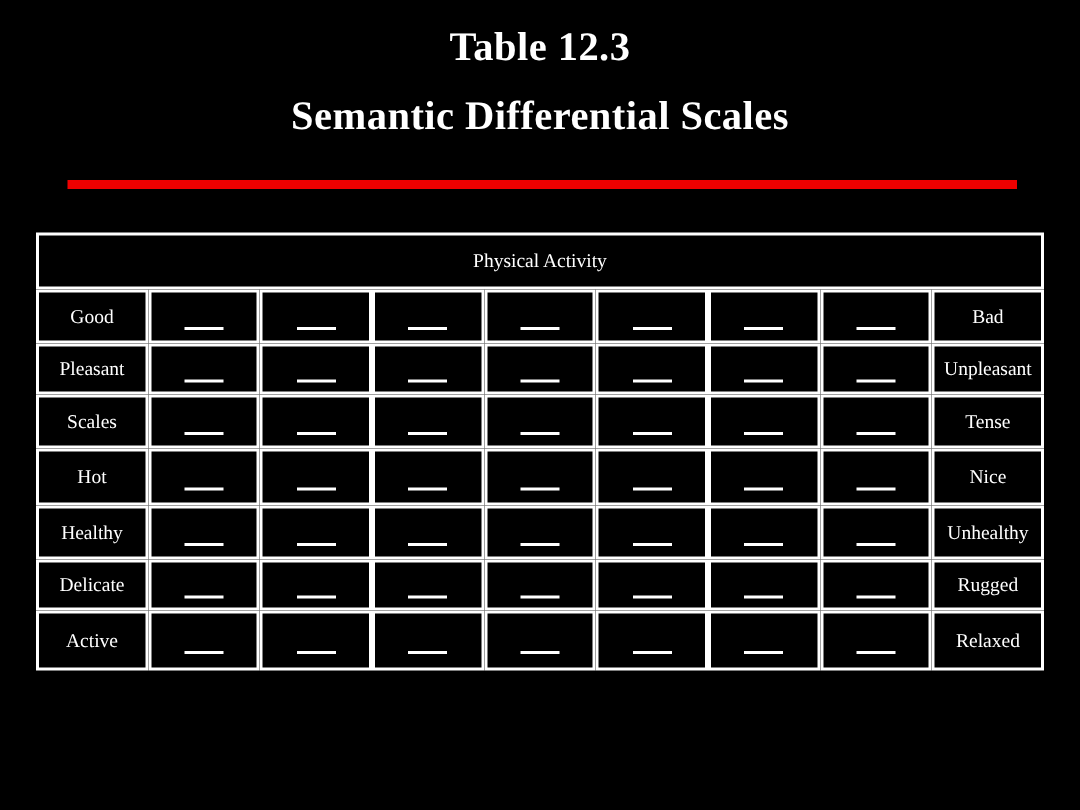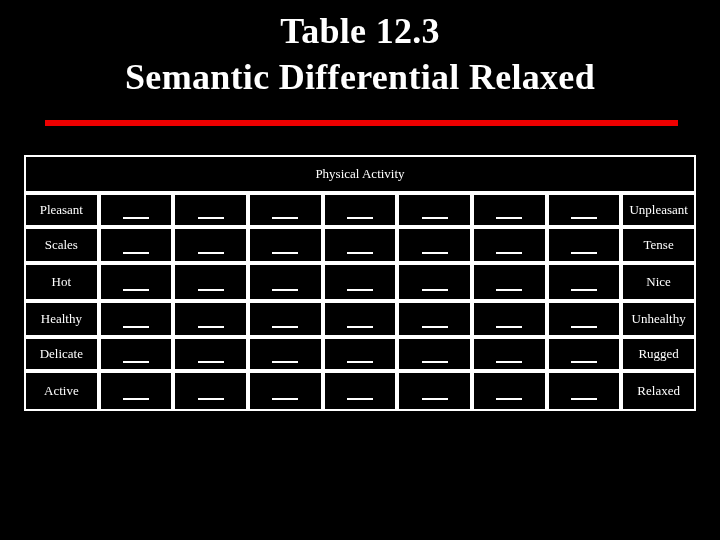--- a/index.html
+++ b/index.html
@@ -20,21 +20,21 @@
   #title-block {
     position: absolute;
     left: 0;
     top: 8px;
     width: 720px;
     text-align: center;
   }
   .title-line {
     font-family: "Liberation Serif", "DejaVu Serif", serif;
     font-weight: bold;
-    font-size: 36px;
+    font-size: 27px;
     line-height: 46px;
     color: #ffffff;
     letter-spacing: 0.3px;
     white-space: nowrap;
   }
 
   #title-rule {
     position: absolute;
     left: 45px;
     top: 120px;
@@ -100,31 +100,56 @@
   tr.r4 td { height: 32px; margin-left: 24px; }
   tr.r5 td { height: 30px; }
   tr.r6 td { height: 30px; }
   tr.r7 td { height: 36px; }
 </style>
 </head>
 <body>
 
 <div id="title-block">
   <div class="title-line">Table 12.3</div>
-  <div class="title-line">Semantic Differential Relaxed</div>
+  <div class="title-line">Semantic Differential Scales</div>
 </div>
 
 <div id="title-rule" style="background: rgb(238, 0, 0);"></div>
 
 <table id="scales-table">
   <tbody>
     <tr>
       <td class="header-cell" colspan="9">Physical Activity</td>
     </tr>
 
+    <tr class="r0">
+      <td class="pole-cell pole-left">Good</td>
+      <td class="mark-cell">
+          <span class="mark"></span>
+        </td>
+      <td class="mark-cell">
+          <span class="mark"></span>
+        </td>
+      <td class="mark-cell">
+          <span class="mark"></span>
+        </td>
+      <td class="mark-cell">
+          <span class="mark"></span>
+        </td>
+      <td class="mark-cell">
+          <span class="mark"></span>
+        </td>
+      <td class="mark-cell">
+          <span class="mark"></span>
+        </td>
+      <td class="mark-cell">
+          <span class="mark"></span>
+        </td>
+      <td class="pole-cell pole-right">Bad</td>
+    </tr>
 
     <tr class="r1">
       <td class="pole-cell pole-left">Pleasant</td>
       <td class="mark-cell">
           <span class="mark"></span>
         </td>
       <td class="mark-cell">
           <span class="mark"></span>
         </td>
       <td class="mark-cell">

